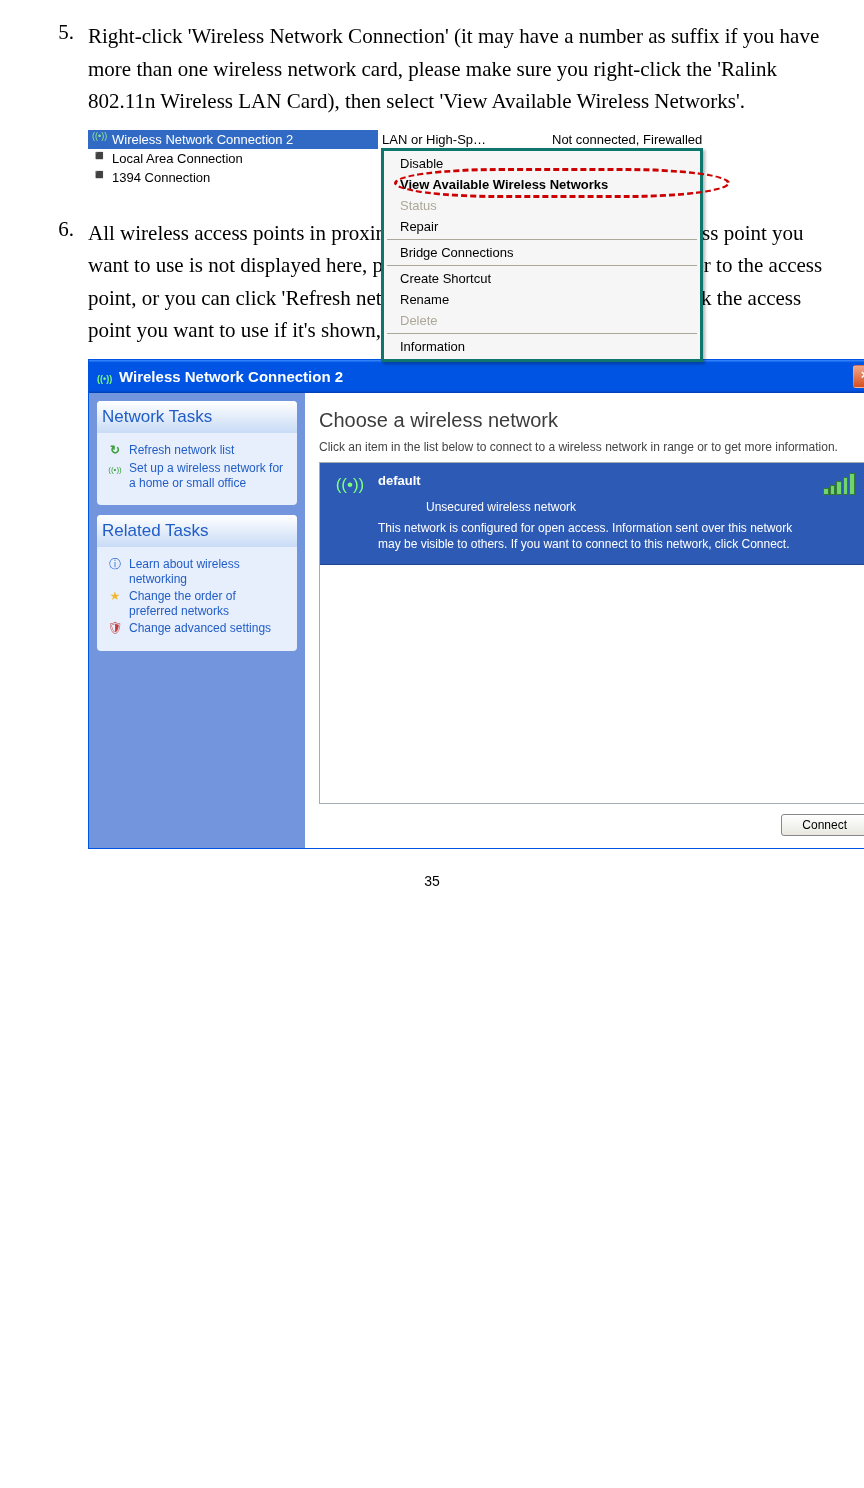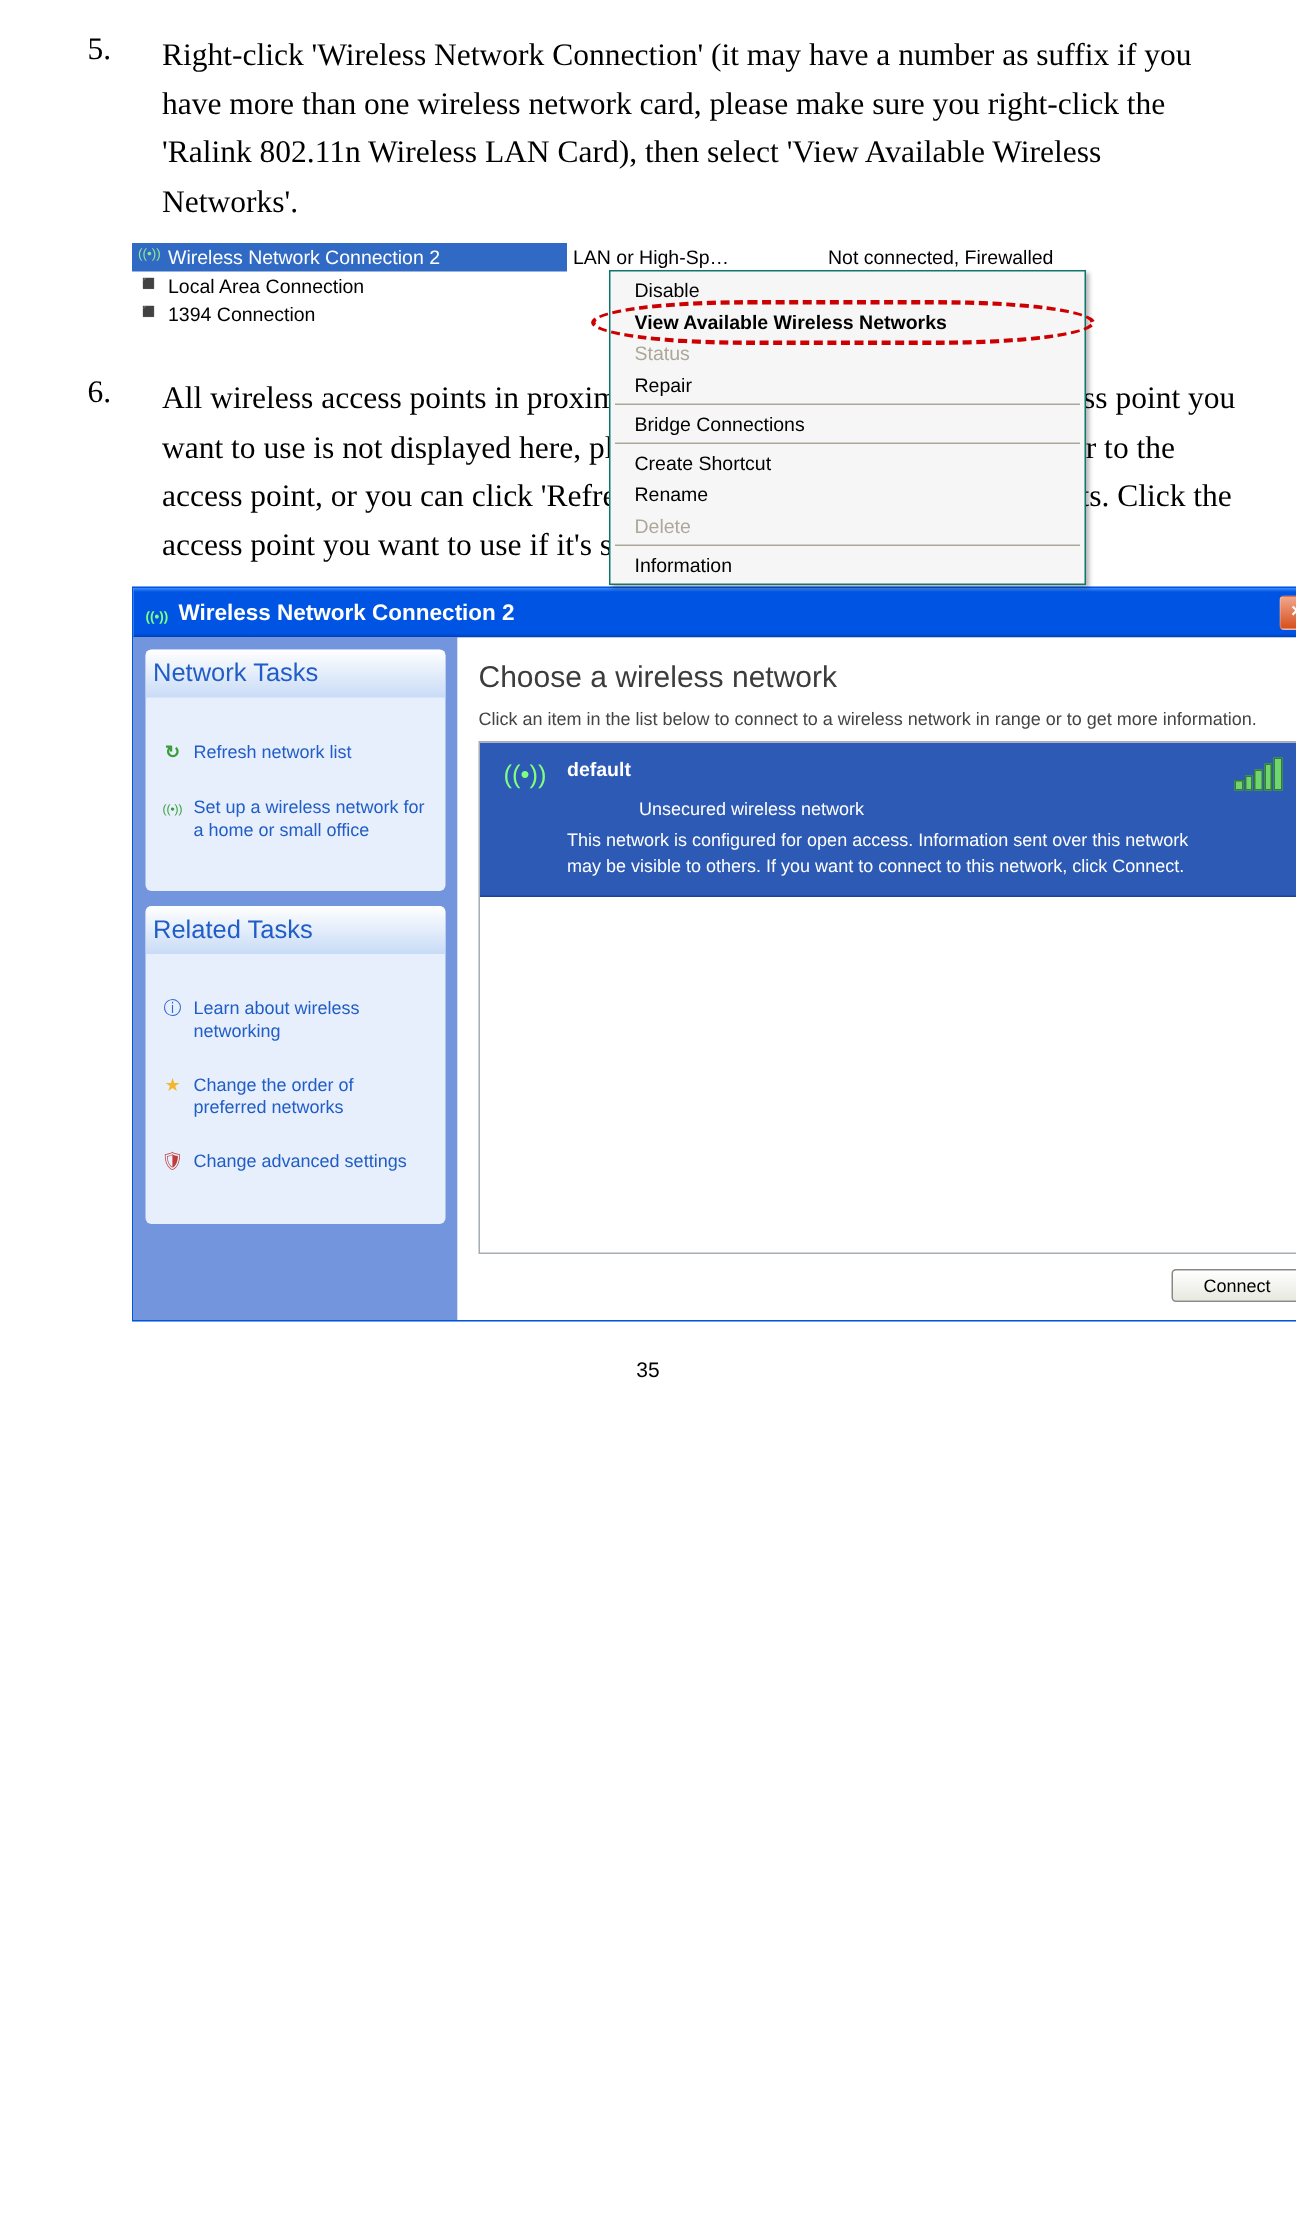--- a/index.html
+++ b/index.html
@@ -18,21 +18,20 @@
   }
   .step-num {
     width: 34px;
     text-align: right;
     padding-right: 14px;
     flex-shrink: 0;
   }
   .step-text {
     line-height: 1.55;
     flex: 1;
-    margin-left: 20px;
   }
   .screenshot1 {
     margin: 12px 0 30px 48px;
     font-family: Tahoma, sans-serif;
     font-size: 13px;
     width: 735px;
     position: relative;
   }
   .s1-row {
     display: flex;
@@ -79,25 +78,25 @@
     left: 3px;
   }
   .s1-cols {
     flex: 1;
     display: flex;
   }
   .s1-col1 { width: 170px; }
   .s1-col2 { flex: 1; }
   .context-menu {
     position: absolute;
-    left: 318px;
+    left: 293px;
     top: 18px;
     width: 312px;
     background: #f6f6f6;
-    border: 1px solid #0f766e;
+    border: 3px solid #0f766e;
     box-shadow: 2px 2px 3px rgba(0,0,0,0.3);
     padding: 2px;
   }
   .cm-item {
     padding: 3px 14px;
     color: #000;
   }
   .cm-item.disabled { color: #aca899; }
   .cm-item.bold { font-weight: bold; }
   .cm-sep {
@@ -181,21 +180,21 @@
     font-size: 17px;
   }
   .task-items {
     padding: 8px 10px 12px;
   }
   .task-item {
     display: flex;
     align-items: flex-start;
     gap: 6px;
     color: #215dc6;
-    margin: 21px 0;
+    margin: 2px 0;
     line-height: 1.25;
   }
   .task-icon {
     width: 16px;
     height: 16px;
     flex-shrink: 0;
     display: inline-block;
     text-align: center;
   }
   .ic-refresh::before { content: "↻"; color: #3a9e3a; font-weight: bold; }

